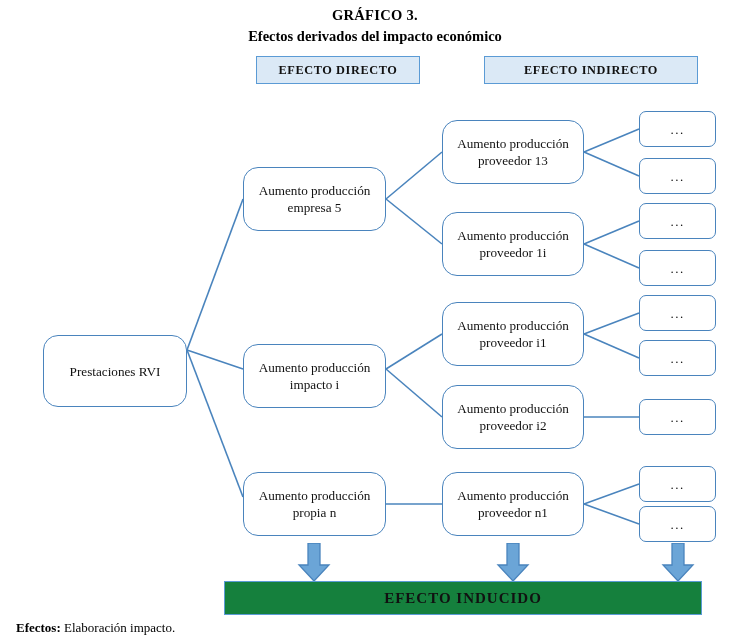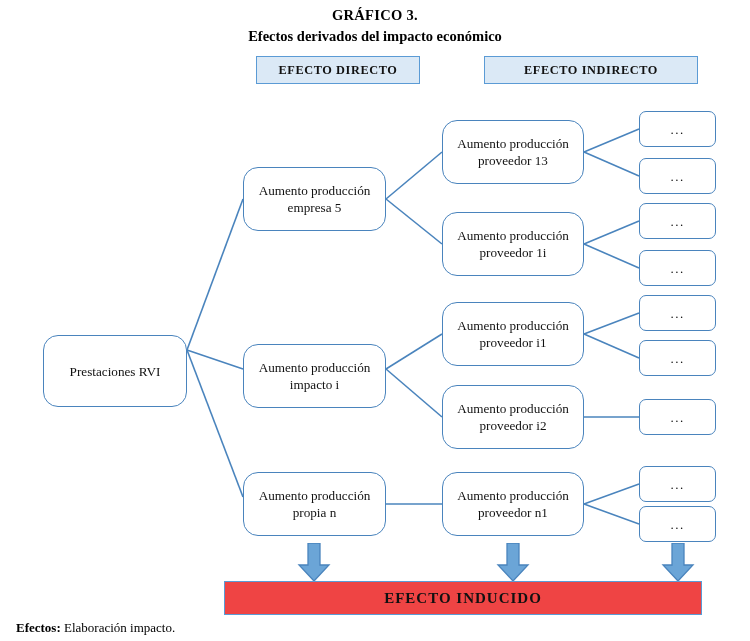--- a/index.html
+++ b/index.html
@@ -101,21 +101,21 @@
 
   
   #induced-bar {
     position: absolute;
     box-sizing: border-box;
     left: 224px;
     top: 581px;
     width: 478px;
     height: 34px;
     border: 1.7px solid #5b9bd5;
-    background: #ef4444;
+    background: #15803d;
     display: flex;
     align-items: center;
     justify-content: center;
     font-size: 15px;
     font-weight: bold;
     font-variant: small-caps;
     letter-spacing: 1px;
     color: #111111;
   }
 

